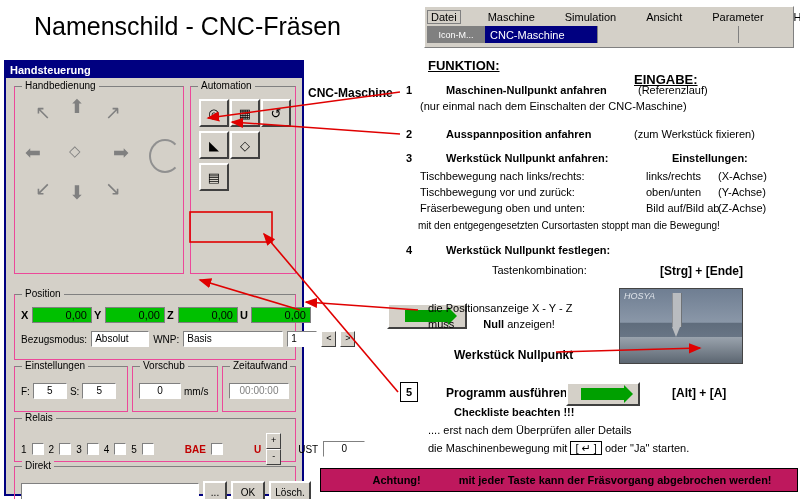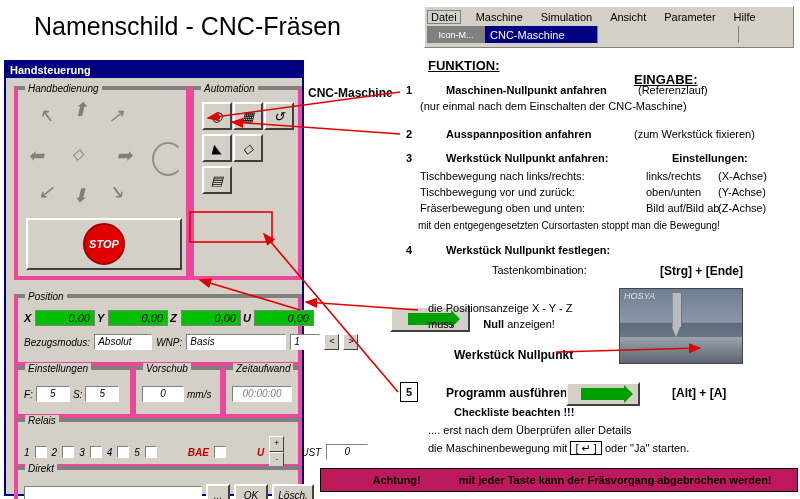--- a/index.html
+++ b/index.html
@@ -27,21 +27,21 @@
   #menu-window{
     left:424px;top:6px;width:368px;height:40px;
     background:#d4d0c8;
     border-top:1px solid #ffffff;
     border-left:1px solid #ffffff;
     border-right:1px solid #808080;
     border-bottom:1px solid #808080;
   }
   #menu-bar{
     position:absolute;left:2px;top:2px;height:15px;width:364px;
-    display:flex;align-items:center;gap:12px;
+    display:flex;align-items:center;gap:24px;
     font-size:11px;
   }
   #menu-bar .mi{padding:0 3px;white-space:nowrap;}
   #menu-bar .mi.first{border:1px solid #808080;background:#d4d0c8;}
   #menu-row2{
     position:absolute;left:2px;top:19px;height:17px;width:364px;
     display:flex;align-items:stretch;
   }
   .icon-m{
     width:56px;background:#808080;color:#ffffff;font-size:9px;
@@ -62,23 +62,22 @@
     background:#d4d0c8;
     border:2px solid #000080;
   }
   #hand-title{
     position:absolute;left:0;top:0;right:0;height:16px;
     background:#000080;color:#fff;font-weight:bold;font-size:11px;
     display:flex;align-items:center;padding-left:4px;
   }
   .group{
     position:absolute;
-    border:4px solid #ec4899;
+    border:1px solid #ec4899;
     border-top-color:#808080;
-    font-style:italic;
   }
   .group > .glabel{
     position:absolute;top:-7px;left:7px;background:#d4d0c8;
     padding:0 3px;font-size:10px;
   }
 
   #g-hand{left:8px;top:24px;width:168px;height:186px;}
   #g-auto{left:184px;top:24px;width:104px;height:186px;}
   #g-pos{left:8px;top:232px;width:280px;height:64px;}
   #g-einst{left:8px;top:304px;width:112px;height:44px;}
@@ -235,23 +234,20 @@
       <span class="arr" style="left:48px;top:0px;">⬆</span>
       <span class="arr" style="left:14px;top:6px;">↖</span>
       <span class="arr" style="left:84px;top:6px;">↗</span>
       <span class="arr" style="left:4px;top:46px;">⬅</span>
       <span class="arr" style="left:92px;top:46px;">➡</span>
       <span class="arr" style="left:14px;top:82px;">↙</span>
       <span class="arr" style="left:48px;top:86px;">⬇</span>
       <span class="arr" style="left:84px;top:82px;">↘</span>
       <span class="arr" style="left:48px;top:44px;font-size:15px;">◇</span>
       <div class="circ-arrow"></div>
-    </div>
-    <div class="stopwrap">
-      <div class="stopbtn">STOP</div>
     </div>
   </div>
 
   <div class="group" id="g-auto">
     <span class="glabel">Automation</span>
     <div class="tbtn" style="left:8px;top:12px;">
       <span>◎</span>
     </div>
     <div class="tbtn" style="left:39px;top:12px;">
       <span>▦</span>

